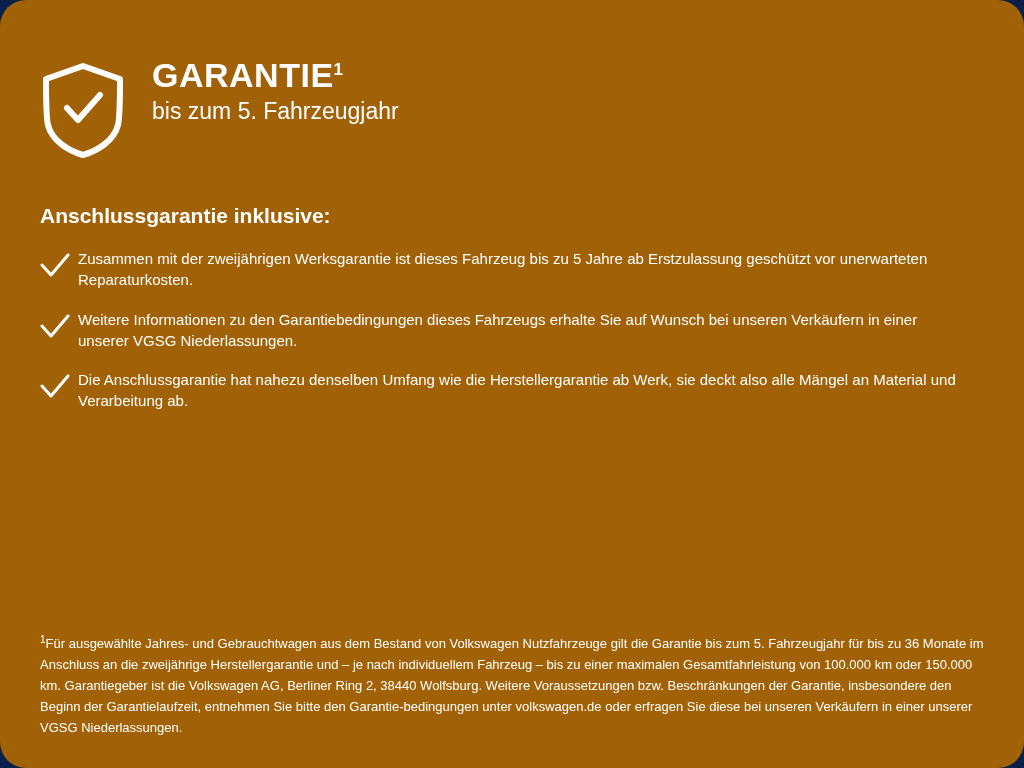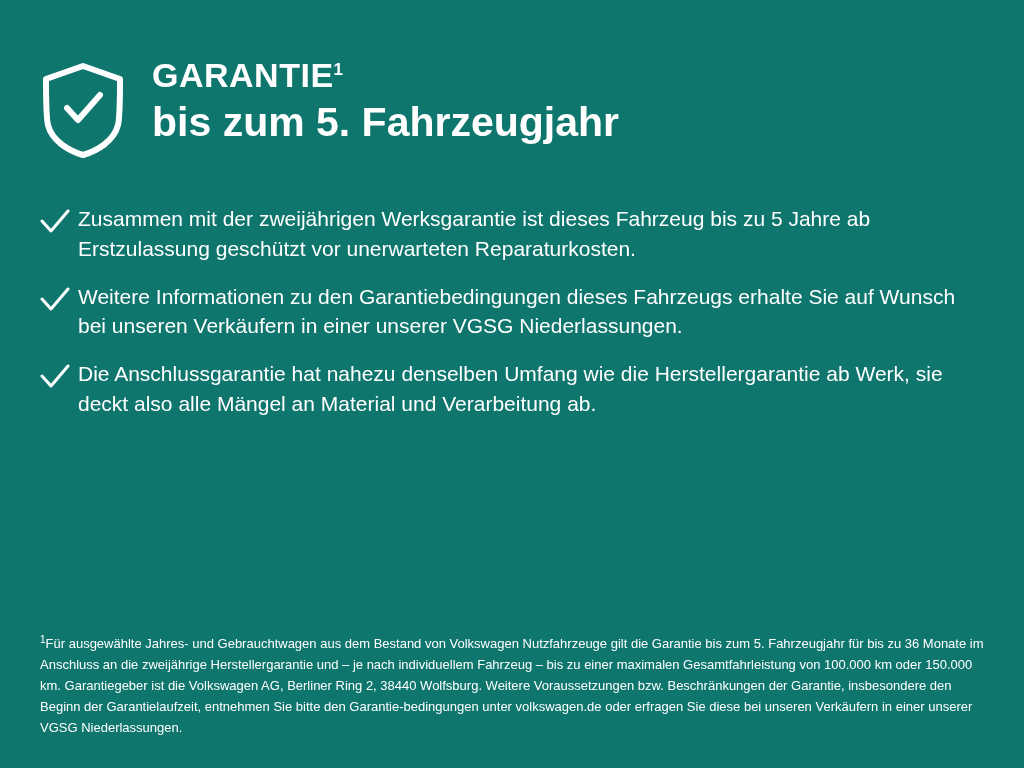--- a/index.html
+++ b/index.html
@@ -11,22 +11,23 @@
     height: 768px;
     background: #0a1f4a;
     font-family: "Liberation Sans", sans-serif;
     color: #ffffff;
     overflow: hidden;
   }
   .page {
     position: relative;
     width: 1024px;
     height: 768px;
-    background: #0f766e;
+    background: #a16207;
     box-sizing: border-box;
+    border-radius: 26px;
   }
 
   
   .header {
     display: flex;
     align-items: flex-start;
     padding: 56px 0 0 40px;
   }
   .shield-wrap {
     width: 96px;
@@ -50,22 +51,22 @@
     margin: 0;
     color: #ffffff;
   }
   .title-main sup {
     font-size: 17px;
     vertical-align: super;
     font-weight: bold;
     line-height: 0;
   }
   .title-sub {
-    font-size: 41px;
-    font-weight: bold;
+    font-size: 23px;
+    font-weight: normal;
     line-height: 1.2;
     margin: 4px 0 0 0;
     color: #ffffff;
   }
 
   
   .content {
     padding: 46px 46px 0 40px;
   }
   .intro {
@@ -86,21 +87,21 @@
   }
   .check {
     flex: 0 0 38px;
     width: 38px;
     padding-top: 5px;
   }
   .check svg {
     display: block;
   }
   .bullet-text {
-    font-size: 21px;
+    font-size: 15px;
     line-height: 1.42;
     color: #ffffff;
     max-width: 880px;
   }
 
   
   .footnote {
     position: absolute;
     left: 40px;
     right: 40px;
@@ -128,20 +129,21 @@
         <path d="M27 46 L38 58 L60 33" stroke="#ffffff" stroke-width="6" fill="none" stroke-linecap="round" stroke-linejoin="round"></path>
       </svg>
     </div>
     <div class="header-text">
       <h1 class="title-main"><span>GARANTIE</span><sup>1</sup></h1>
       <div class="title-sub">bis zum 5. Fahrzeugjahr</div>
     </div>
   </div>
 
   <div class="content">
+    <div class="intro">Anschlussgarantie inklusive:</div>
 
     <ul class="bullets">
       <li class="bullet">
         <span class="check">
           <svg width="30" height="26" viewBox="0 0 30 26" fill="none" aria-hidden="true">
             <path d="M2 12 L11 22 L28 2" stroke="#ffffff" stroke-width="3" fill="none" stroke-linecap="round" stroke-linejoin="round"></path>
           </svg>
         </span>
         <span class="bullet-text">Zusammen mit der zweijährigen Werksgarantie ist dieses Fahrzeug bis zu 5 Jahre ab Erstzulassung geschützt vor unerwarteten Reparaturkosten.</span>
       </li>

